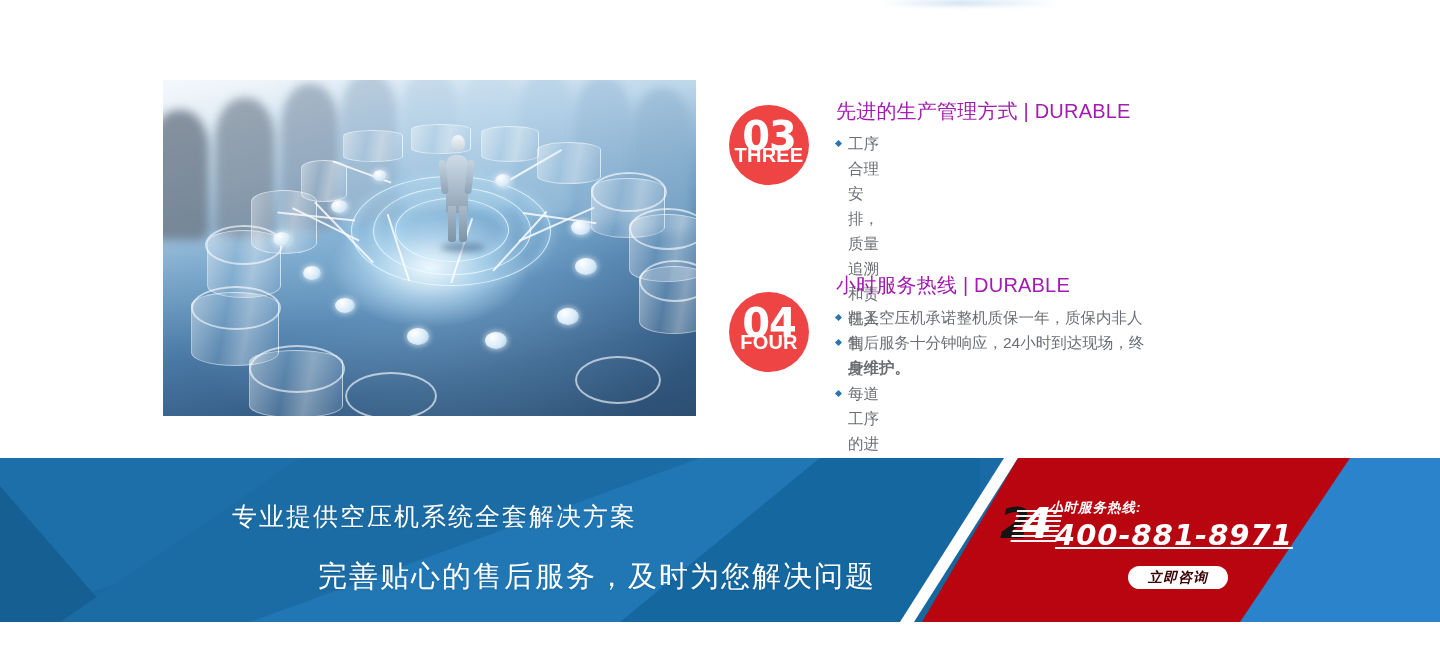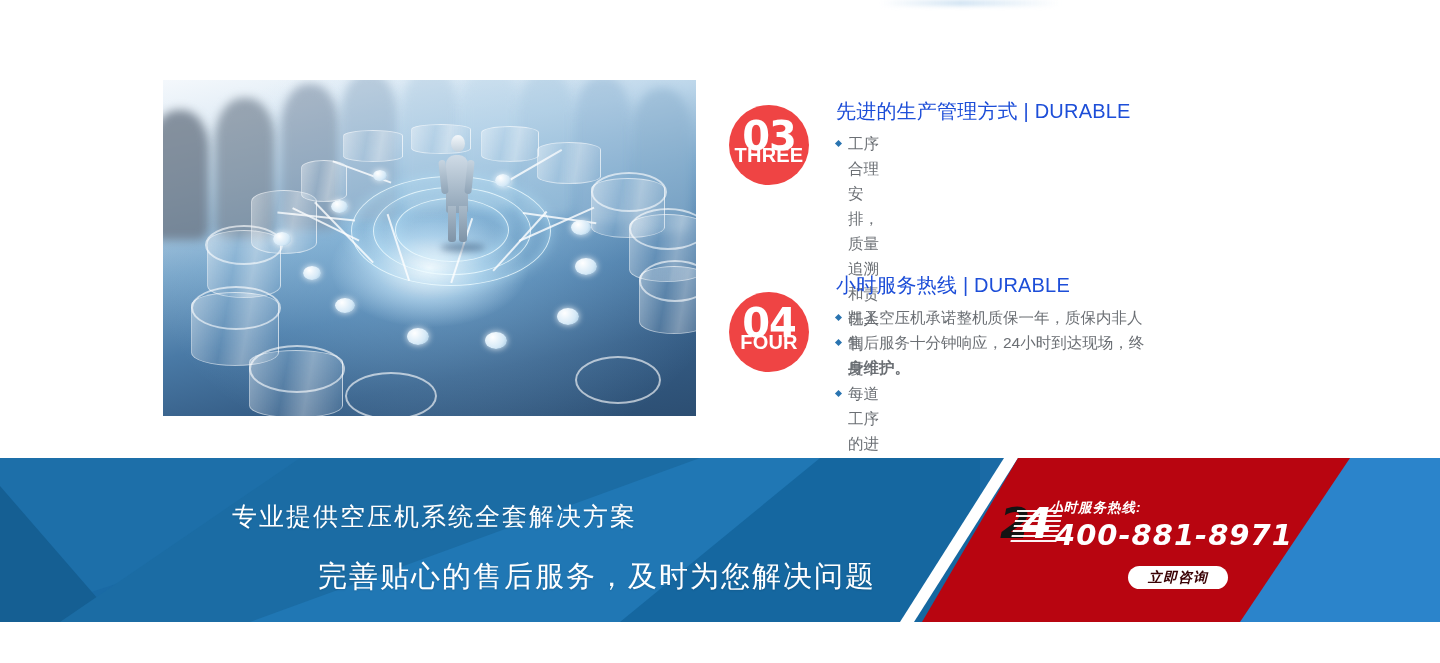--- a/index.html
+++ b/index.html
@@ -86,21 +86,21 @@
     position:absolute;left:0;right:0;top:11px;text-align:center;
     font-size:40px;font-weight:700;line-height:40px;letter-spacing:-1px;
     font-family:"DejaVu Sans",sans-serif;
   }
   .badge .word{
     position:absolute;left:0;right:0;top:40px;text-align:center;
     font-size:20px;font-weight:600;line-height:20px;letter-spacing:.2px;
     font-family:"Liberation Sans",sans-serif;
   }
   .feat-title{
-    position:absolute;font-size:20px;color:#1d4ed8;font-weight:400;
+    position:absolute;font-size:20px;color:#a21caf;font-weight:400;
     white-space:nowrap;letter-spacing:.2px;
   }
   .feat-lines{position:absolute;color:#6b6f74;font-size:15.5px;line-height:25px;}
   .feat-lines .li{position:relative;padding-left:12px;}
   .feat-lines .li::before{
     content:"";position:absolute;left:0;top:10px;width:5px;height:5px;
     background:#2a74b0;transform:rotate(45deg);
   }
 
   
@@ -135,20 +135,21 @@
     transform:skewX(-12deg);
   }
   .hot-label{
     position:absolute;left:1049px;top:499px;font-size:13.5px;color:#ffffff;
     font-style:italic;font-weight:700;letter-spacing:1px;white-space:nowrap;
   }
   .hot-number{
     position:absolute;left:1055px;top:518px;font-size:29px;color:#ffffff;
     font-style:italic;font-weight:800;letter-spacing:1px;white-space:nowrap;
     font-family:"DejaVu Sans",sans-serif;
+    text-decoration:underline;
   }
   .cta-pill{
     position:absolute;left:1128px;top:566px;width:100px;height:23px;
     background:#ffffff;border-radius:12px;
     display:flex;align-items:center;justify-content:center;
   }
   .cta-pill span{
     font-size:14px;font-weight:700;color:#3a0205;font-style:italic;
     letter-spacing:1px;
   }

